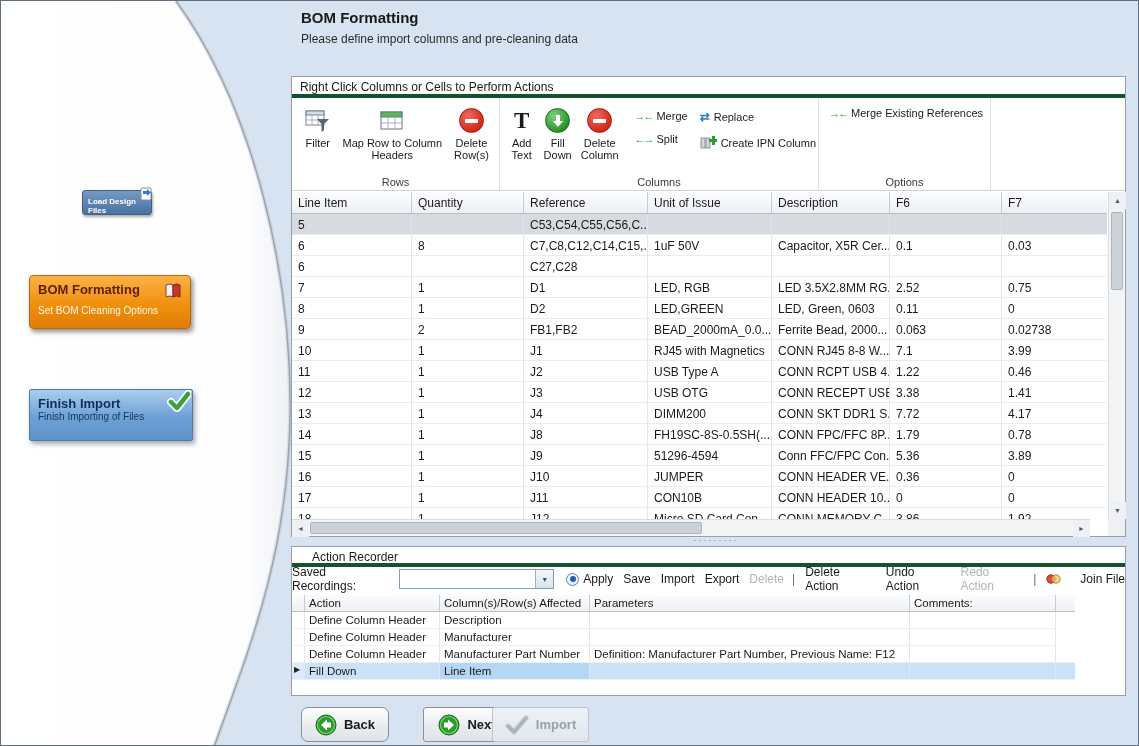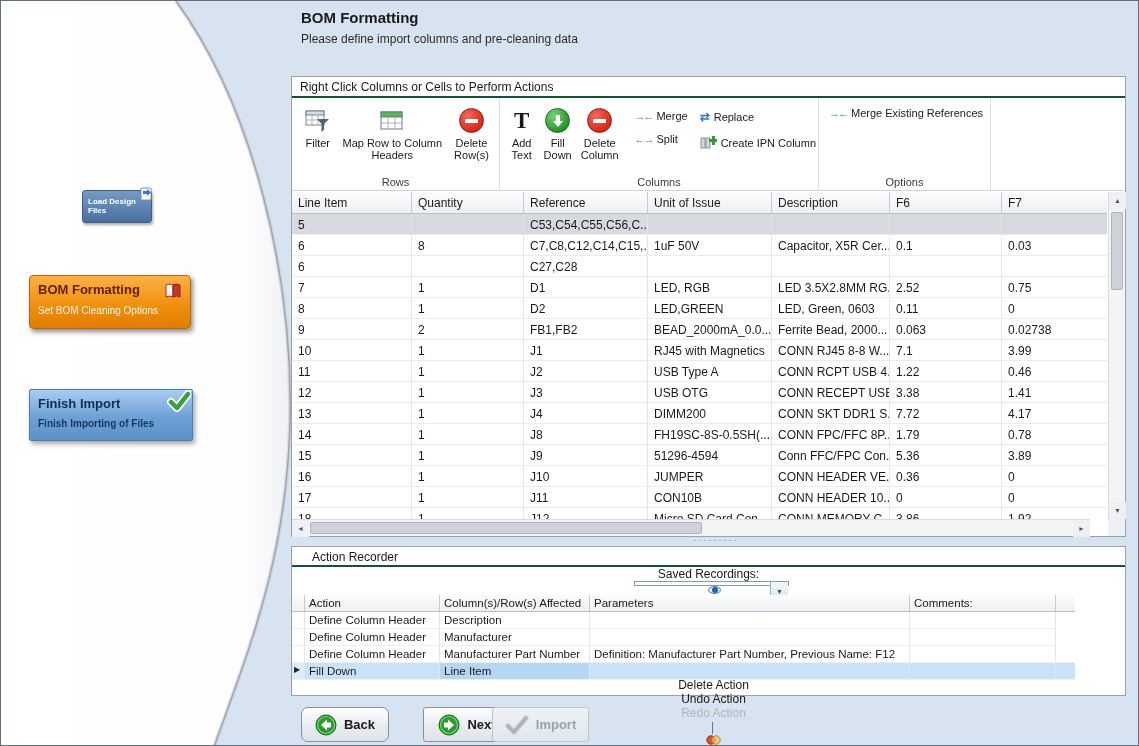--- a/index.html
+++ b/index.html
@@ -3,41 +3,41 @@
 <meta charset="utf-8">
 <style>
   html,body{margin:0;padding:0;background:#aebdcc;}
   *{box-sizing:border-box;}
   .window{position:relative;width:1139px;height:746px;background:#d7e3f0;border:1px solid #5f6e80;
     overflow:hidden;font-family:"Liberation Sans",sans-serif;font-size:12px;color:#1a1a1a;}
   
   .curve{position:absolute;left:0;top:0;width:310px;height:746px;pointer-events:none;}
   
   .step{position:absolute;cursor:default;}
-  .step-load{left:81px;top:189px;width:70px;height:33px;background:linear-gradient(#6e95c2,#40699c);
+  .step-load{left:81px;top:189px;width:70px;height:25px;background:linear-gradient(#6e95c2,#40699c);
     border:1px solid #39567e;border-radius:3px;color:#fff;font-size:8px;font-weight:bold;
     padding:6px 3px 2px 5px;box-shadow:1px 2px 3px rgba(0,0,0,.35);opacity:.95;}
   .step-load .mini-ic{position:absolute;right:-3px;top:-5px;}
   .step-bom{left:28px;top:274px;width:162px;height:54px;background:linear-gradient(#fcb145,#f0900f 55%,#e07c00);
     border:1px solid #b36a12;border-radius:4px;box-shadow:2px 3px 5px rgba(0,0,0,.45);padding:6px 8px;}
   .step-bom .t{font-weight:bold;font-size:13px;color:#5e1f00;}
   .step-bom .s{font-size:10px;color:#fff6e6;margin-top:8px;}
   .step-bom .book{position:absolute;right:6px;top:5px;}
   .step-finish{left:28px;top:388px;width:164px;height:52px;background:linear-gradient(#aacdee,#6da0d5 55%,#5d92c9);
     border:1px solid #4a7cb4;border-radius:2px;box-shadow:2px 3px 5px rgba(0,0,0,.35);padding:6px 8px;}
   .step-finish .t{font-weight:bold;font-size:13px;color:#0d2f55;}
-  .step-finish .s{font-size:10px;color:#16375e;margin-top:7px;font-weight:bold;}
+  .step-finish .s{font-size:10px;color:#16375e;}
   .step-finish .chk{position:absolute;right:1px;top:0px;}
   
   .pg-title{position:absolute;left:300px;top:8px;font-size:15px;font-weight:bold;}
   .pg-sub{position:absolute;left:300px;top:31px;font-size:12px;color:#2b2b2b;}
   
   .panel{position:absolute;background:#fff;border:1px solid #9aa0a6;}
   .main-panel{left:290px;top:75px;width:835px;height:461px;}
-  .panel-caption{height:21px;line-height:21px;padding-left:8px;border-bottom:2px solid #14532d;font-size:12px;}
+  .panel-caption{height:21px;line-height:21px;padding-left:8px;border-bottom:4px solid #14532d;font-size:12px;}
   
   .toolbar{display:flex;height:93px;border-bottom:1px solid #cfd4da;}
   .tb-group{position:relative;border-right:1px solid #dbdfe4;height:100%;}
   .tb-caption{position:absolute;bottom:2px;left:0;width:100%;text-align:center;font-size:11px;color:#3a3a3a;}
   .tb-content{display:flex;align-items:flex-start;padding:5px 2px 0 5px;}
   .big-btn{display:inline-flex;flex-direction:column;align-items:center;text-align:center;
     font-size:11px;line-height:12px;margin:0 1px;padding:1px;cursor:default;}
   .big-ic{height:33px;display:flex;align-items:center;justify-content:center;}
   .circle-ic{width:25px;height:25px;border-radius:50%;display:flex;align-items:center;justify-content:center;}
   .red-ic{background:radial-gradient(circle at 35% 30%,#f0695e,#d3281a 72%);border:1px solid #9e1c10;}
@@ -70,21 +70,21 @@
   .vsb .thumb{position:absolute;left:2px;right:2px;top:20px;height:78px;background:#cdd2d8;border:1px solid #aeb4bb;border-radius:2px;}
   .hsb{position:absolute;left:0;top:442px;width:798px;height:17px;background:#f3f4f6;border-top:1px solid #d8dbdf;}
   .hsb .left{left:0;top:0;}.hsb .right{right:0;top:0;}
   .hsb .thumb{position:absolute;top:2px;bottom:2px;left:18px;width:392px;background:#cdd2d8;border:1px solid #aeb4bb;border-radius:2px;}
   .sb-corner{position:absolute;right:0;top:442px;width:17px;height:17px;background:#eef0f3;}
   
   .splitter{position:absolute;left:660px;top:534px;width:110px;text-align:center;color:#6a737c;
     font-size:9px;letter-spacing:2px;line-height:10px;}
   
   .rec-panel{left:290px;top:545px;width:835px;height:150px;}
-  .rec-controls{display:flex;align-items:center;height:24px;font-size:12px;flex-direction:column;}
+  .rec-controls{display:flex;align-items:center;height:24px;font-size:12px;}
   .combo{position:relative;width:155px;height:20px;border:1px solid #7f9db9;background:#fff;margin-left:6px;}
   .combo-val{display:block;padding:3px 20px 0 4px;overflow:hidden;white-space:nowrap;}
   .combo-btn{position:absolute;right:0;top:0;width:18px;height:18px;background:linear-gradient(#f4f8fb,#d6e3f0);
     border-left:1px solid #9ab0c6;display:flex;align-items:center;justify-content:center;font-size:7px;color:#35506e;}
   .radio{width:13px;height:13px;border-radius:50%;border:1px solid #5d86b8;margin-left:12px;
     background:radial-gradient(circle at 40% 35%,#fff,#d7e6f5);display:flex;align-items:center;justify-content:center;}
   .radio-dot{width:6px;height:6px;border-radius:50%;background:#1f5fb0;}
   .rec-controls .lbl{margin-left:4px;}
   .cmd{margin-left:10px;cursor:default;}
   .cmd.disabled{color:#b0b5ba;}

